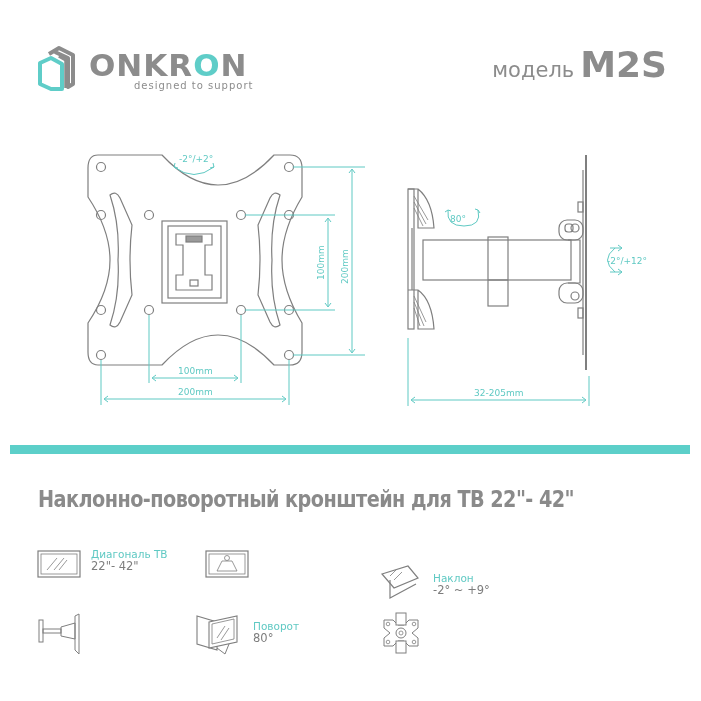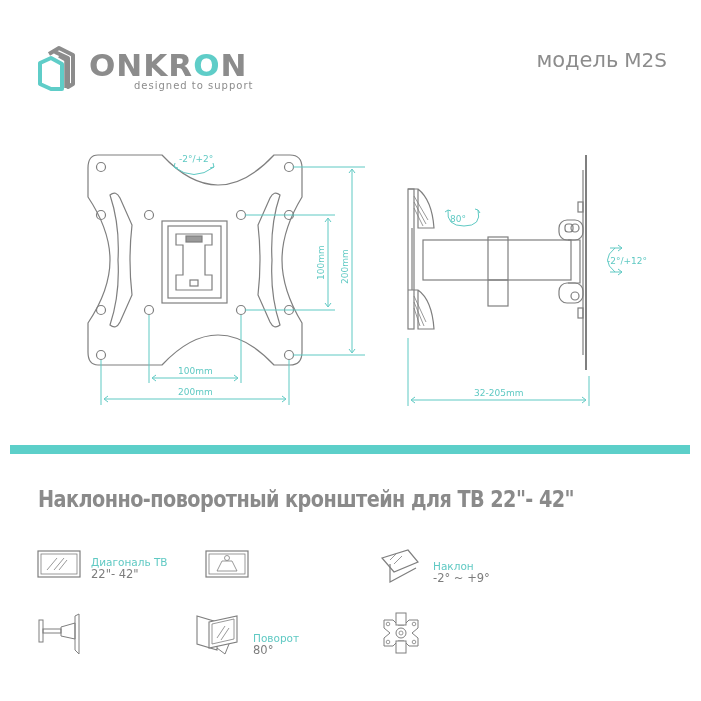--- a/index.html
+++ b/index.html
@@ -3,24 +3,24 @@
 <meta charset="utf-8">
 <style>
   html,body{margin:0;padding:0;background:#fff;}
   body{width:701px;height:701px;position:relative;overflow:hidden;font-family:"DejaVu Sans",sans-serif;color:#8a8a8a;}
   .abs{position:absolute;}
   .logo-word{left:89px;top:50px;font-family:"DejaVu Sans",sans-serif;font-weight:bold;font-size:31px;letter-spacing:1px;color:#8c8c8c;line-height:1;}
   .logo-word .teal{color:#5fcdc8;}
   .logo-tag{left:134px;top:80px;font-size:10px;letter-spacing:1px;color:#8c8c8c;}
   .model{right:34px;top:44px;font-size:25px;color:#8c8c8c;white-space:nowrap;}
   .model .lbl{font-size:21px;font-weight:normal;margin-right:6px;margin-left:48px;}
-  .model .code{font-weight:normal;font-size:20px;}
+  .model .code{font-weight:bold;font-size:36px;}
   .bar{left:10px;top:445px;width:680px;height:9px;background:#5ccfc9;}
   .title{left:38px;top:486px;font-family:"DejaVu Sans Condensed","DejaVu Sans",sans-serif;font-weight:bold;font-size:23px;color:#8a8a8a;letter-spacing:-0.6px;white-space:nowrap;transform:scaleX(0.93);transform-origin:left top;}
-  .spec{position:absolute;display:flex;align-items:flex-end;}
+  .spec{position:absolute;display:flex;align-items:flex-start;}
   .spec .lab{font-size:10.5px;color:#5fc9c3;line-height:12px;font-family:"DejaVu Sans",sans-serif;}
   .spec .val{font-size:11.5px;color:#7d7d7d;line-height:12px;}
   svg text{font-family:"DejaVu Sans",sans-serif;}
 </style>
 </head>
 <body>
 
 <div class="abs" style="left:37px;top:44px;width:44px;height:48px;">
   <svg width="44" height="48" viewBox="0 0 44 48">
     <path d="M12 10 L22 4 L36 11 L36 40 L31 43 L31 14 L18 8" fill="none" stroke="#8c8c8c" stroke-width="4" stroke-linejoin="round"></path>
@@ -155,21 +155,21 @@
 
 <div class="spec" style="left:205px;top:547px;">
   <svg width="44" height="32" viewBox="0 0 44 32" style="margin-right:14px;margin-top:1px;">
     <rect x="1" y="3" width="42" height="26" fill="none" stroke="#7f7f7f" stroke-width="1.2"></rect>
     <rect x="4" y="6" width="36" height="20" fill="none" stroke="#7f7f7f" stroke-width="0.8"></rect>
     <circle cx="22" cy="10" r="2.5" fill="none" stroke="#7f7f7f" stroke-width="0.8"></circle>
     <path d="M17 13 L27 13 L32 23 L12 23 Z" fill="none" stroke="#7f7f7f" stroke-width="0.8"></path>
   </svg>
 </div>
 
-<div class="spec" style="left:380px;top:548px;">
+<div class="spec" style="left:380px;top:564px;">
   <svg width="42" height="36" viewBox="0 0 42 36" style="margin-right:11px;">
     <path d="M2 10 L28 2 L38 14 L14 24 Z" fill="none" stroke="#7f7f7f" stroke-width="1.2"></path>
     <path d="M10 12 L16 6 M14 16 L22 8" stroke="#7f7f7f" stroke-width="0.8"></path>
     <path d="M10 16 L10 34 L36 20" fill="none" stroke="#7f7f7f" stroke-width="1.2"></path>
   </svg>
   <div style="margin-top:8px;">
     <div class="lab">Наклон</div>
     <div class="val">-2° ~ +9°</div>
   </div>
 </div>

